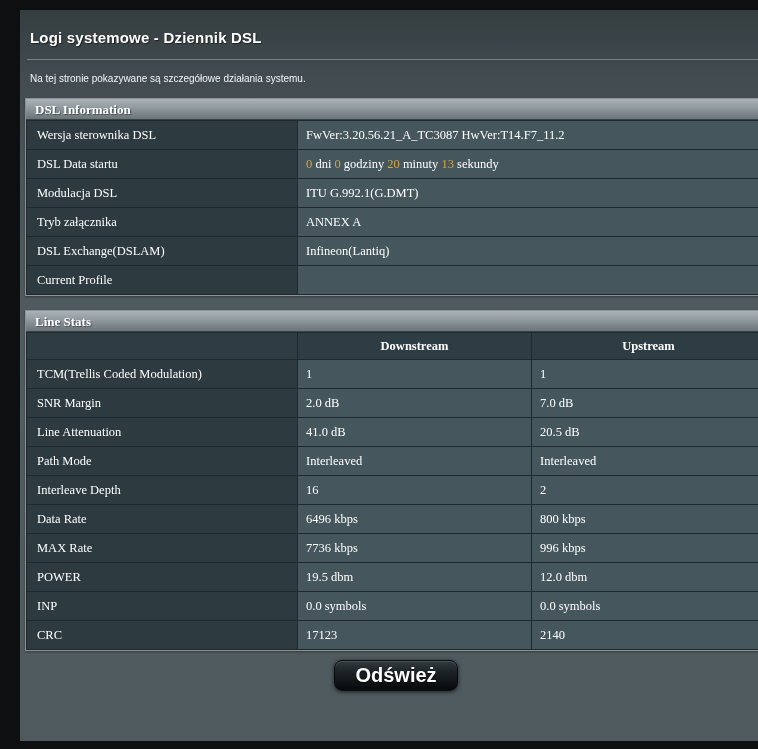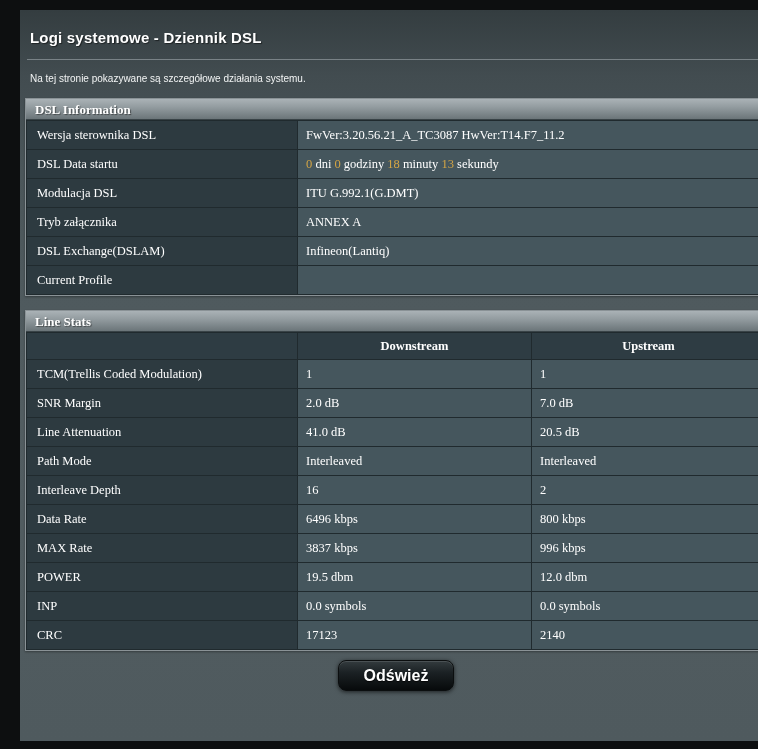--- a/index.html
+++ b/index.html
@@ -74,21 +74,21 @@
   .num { color:#d4a545; }
   .btn-row { text-align:center; margin-top:9px; }
   .refresh-btn {
     display:inline-block;
     min-width:116px; height:31px;
     padding:0 20px;
     border:1px solid #0b0e0f;
     border-radius:8px;
     background:linear-gradient(180deg,#333b3e 0%,#1b2124 40%,#070a0b 100%);
     color:#ffffff; font-family:"Liberation Sans", sans-serif;
-    font-size:16px; font-weight:bold;
+    font-size:20px; font-weight:bold;
     cursor:pointer;
     box-shadow:0 1px 4px rgba(0,0,0,.65), inset 0 1px 0 rgba(255,255,255,.12);
     text-shadow:0 1px 1px rgba(0,0,0,.8);
   }
 </style>
 </head>
 <body>
 
 <div class="page">
 
@@ -104,21 +104,21 @@
           <td class="label-cell">Wersja sterownika DSL</td>
           <td class="value-cell">FwVer:3.20.56.21_A_TC3087 HwVer:T14.F7_11.2</td>
         </tr>
         <tr>
           <td class="label-cell">DSL Data startu</td>
           <td class="value-cell">
             <span class="num">0</span>
             <span>dni</span>
             <span class="num">0</span>
             <span>godziny</span>
-            <span class="num">18</span>
+            <span class="num">20</span>
             <span>minuty</span>
             <span class="num">13</span>
             <span>sekundy</span>
           </td>
         </tr>
         <tr>
           <td class="label-cell">Modulacja DSL</td>
           <td class="value-cell">ITU G.992.1(G.DMT)</td>
         </tr>
         <tr>
@@ -171,21 +171,21 @@
           <td class="value-cell">16</td>
           <td class="value-cell">2</td>
         </tr>
         <tr>
           <td class="label-cell">Data Rate</td>
           <td class="value-cell">6496 kbps</td>
           <td class="value-cell">800 kbps</td>
         </tr>
         <tr>
           <td class="label-cell">MAX Rate</td>
-          <td class="value-cell">3837 kbps</td>
+          <td class="value-cell">7736 kbps</td>
           <td class="value-cell">996 kbps</td>
         </tr>
         <tr>
           <td class="label-cell">POWER</td>
           <td class="value-cell">19.5 dbm</td>
           <td class="value-cell">12.0 dbm</td>
         </tr>
         <tr>
           <td class="label-cell">INP</td>
           <td class="value-cell">0.0 symbols</td>

